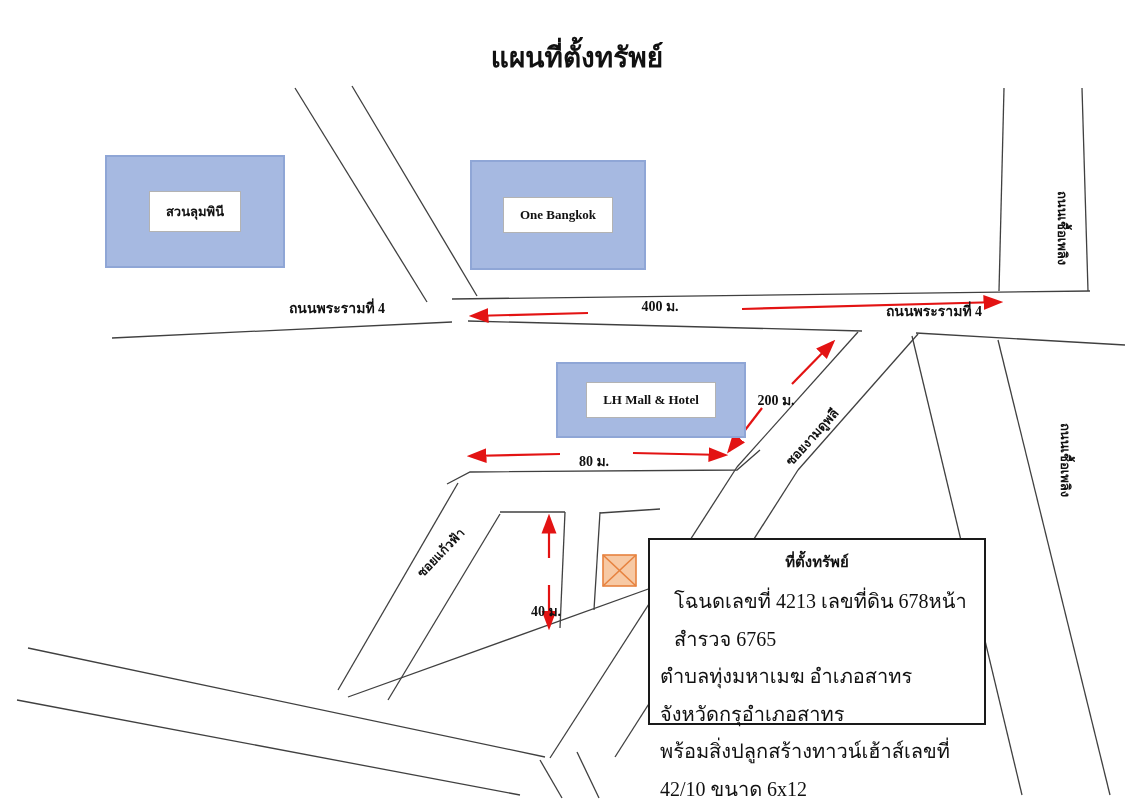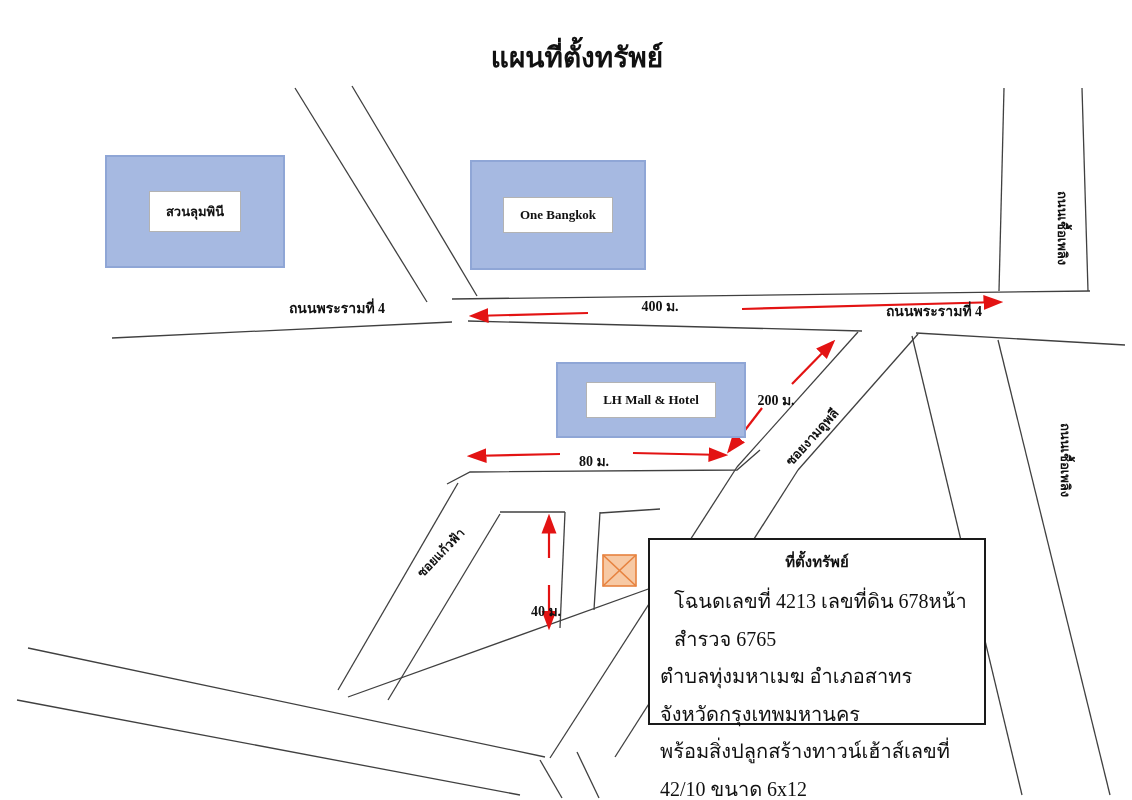--- a/index.html
+++ b/index.html
@@ -84,21 +84,21 @@
       <line x1="560" y1="454" x2="470" y2="456" marker-end="url(#ah)"></line>
       <line x1="633" y1="453" x2="725" y2="455" marker-end="url(#ah)"></line>
       <line x1="549" y1="558" x2="549" y2="517" marker-end="url(#ah)"></line>
       <line x1="549" y1="585" x2="549" y2="627" marker-end="url(#ah)"></line>
     </g>
   </svg>
 
   <div class="infobox">
     <div class="head">ที่ตั้งทรัพย์</div>
     <div class="bl first">โฉนดเลขที่ 4213 เลขที่ดิน 678หน้าสำรวจ 6765</div>
-    <div class="bl">ตำบลทุ่งมหาเมฆ อำเภอสาทร จังหวัดกรุงเทพมหานคร</div>
+    <div class="bl">ตำบลทุ่งมหาเมฆ อำเภอสาทร จังหวัดกรุอำเภอสาทร</div>
     <div class="bl">พร้อมสิ่งปลูกสร้างทาวน์เฮ้าส์เลขที่ 42/10 ขนาด 6x12</div>
   </div>
 
   <div class="bldg" style="left:105px;top:155px;width:180px;height:113px;">
     <span class="tag">สวนลุมพินี</span>
   </div>
   <div class="bldg" style="left:470px;top:160px;width:176px;height:110px;">
     <span class="tag">One Bangkok</span>
   </div>
   <div class="bldg" style="left:528px;top:362px;width:190px;height:76px;margin-left:28px;">

